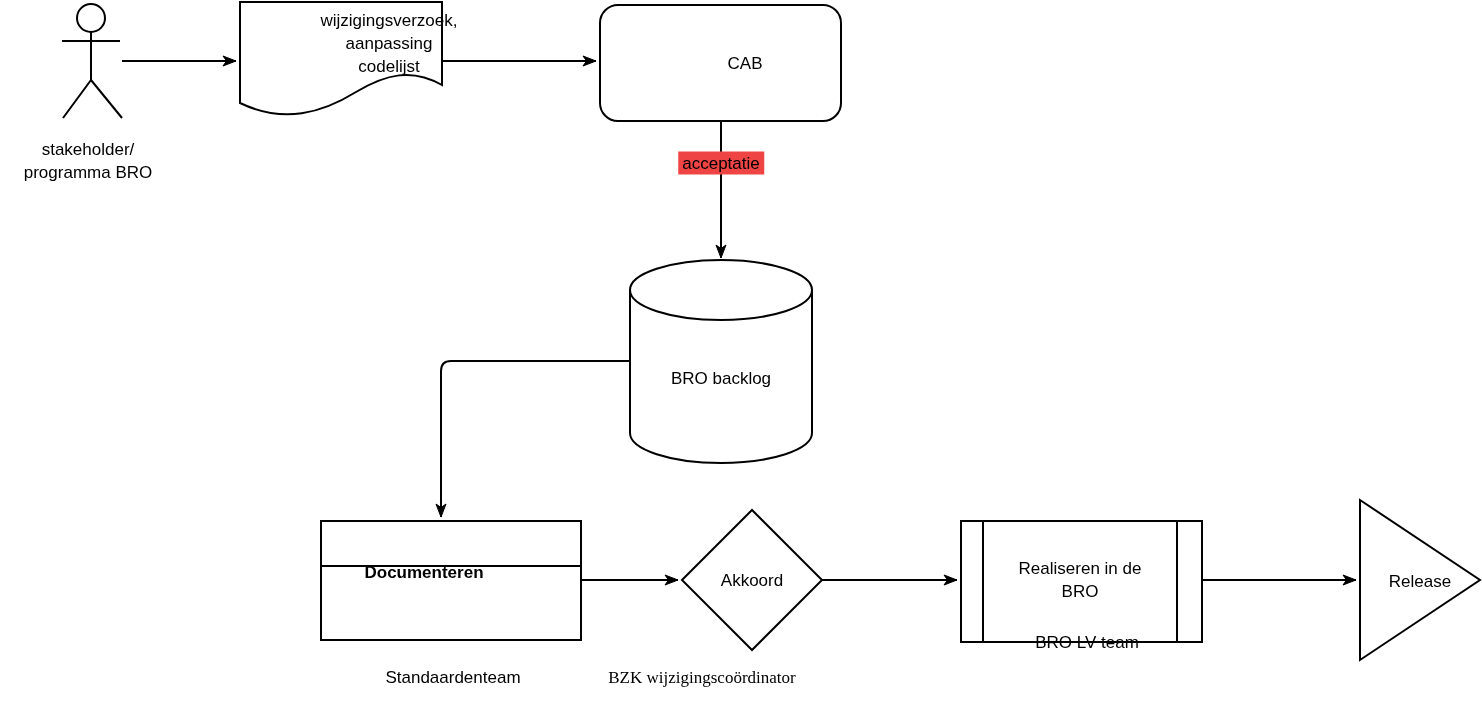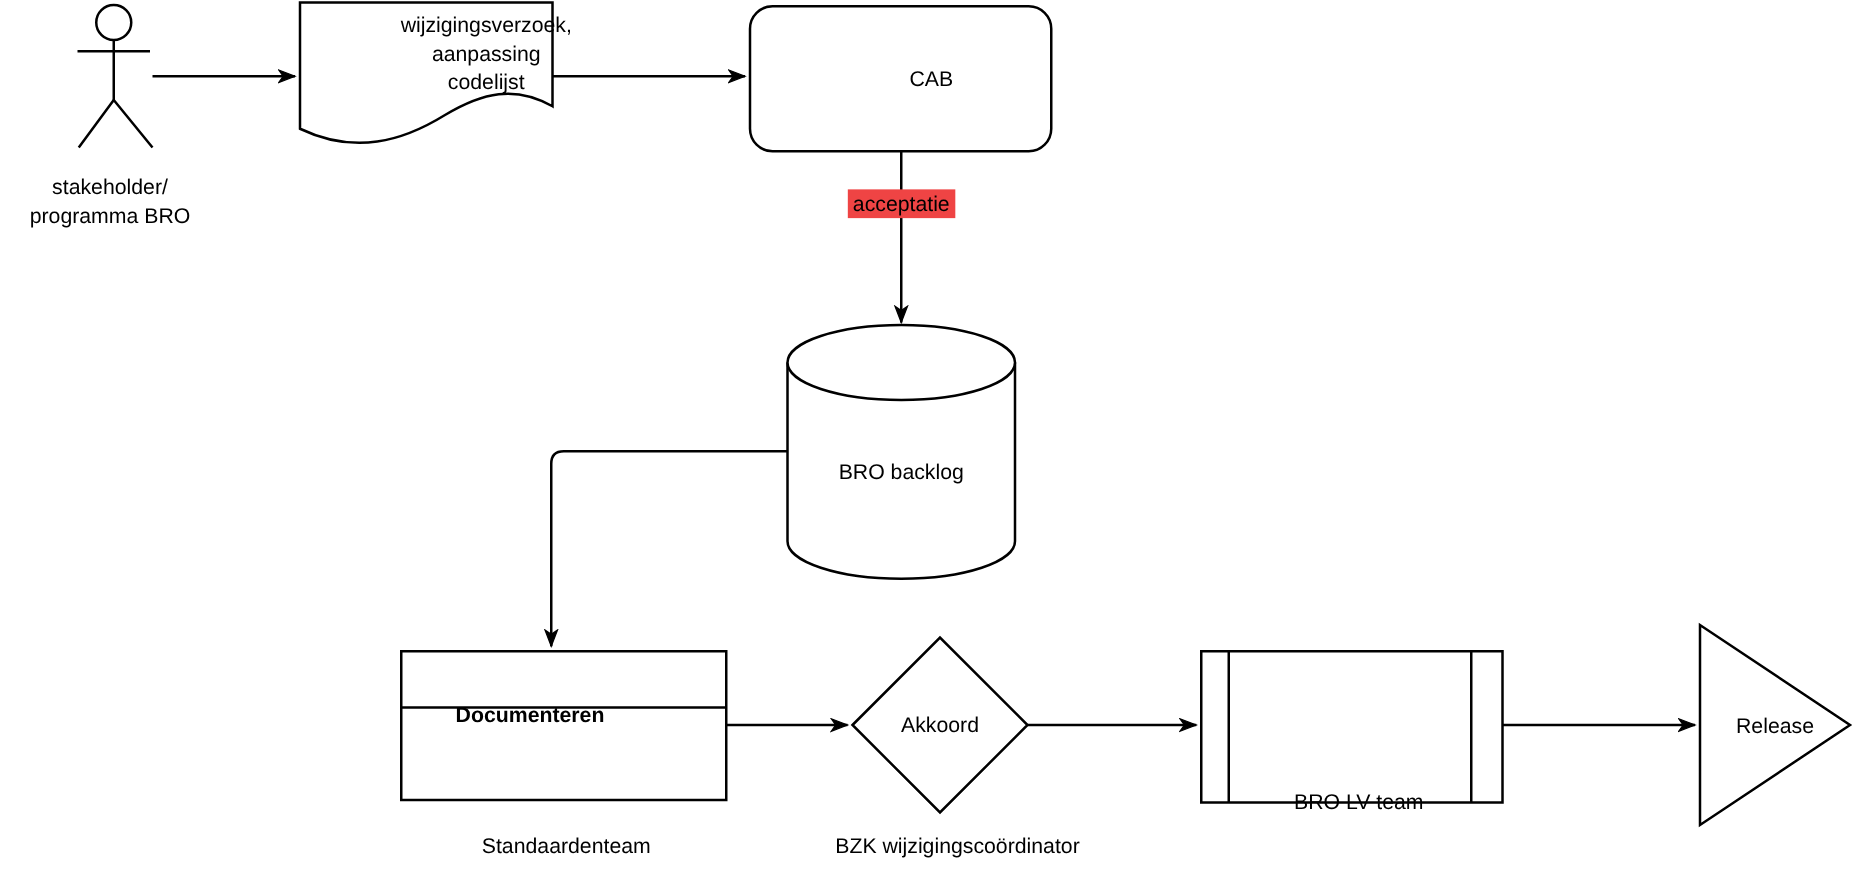--- a/index.html
+++ b/index.html
@@ -82,22 +82,24 @@
   <div class="lbl" style="left:721px; top:63px;margin-left:24px;">CAB</div>
 
   <div class="lbl edge-lbl" style="left:721px; top:163px;">acceptatie</div>
 
   <div class="lbl" style="left:721px; top:378px;">BRO backlog</div>
 
   <div class="lbl bold" style="left:424px; top:544px;margin-top:28px;">Documenteren</div>
 
   <div class="lbl" style="left:752px; top:580px;">Akkoord</div>
 
+  <div class="lbl" style="left:1080px; top:580px;">Realiseren in de
+BRO</div>
 
   <div class="lbl" style="left:1420px; top:581px;">Release</div>
 
   <div class="lbl" style="left:453px; top:677px;">Standaardenteam</div>
 
-  <div class="lbl" style="left:766px; top:677px;">BZK wijzigingscoördinator</div>
+  <div class="lbl" style="left:702px; top:677px;font-family:Liberation Serif, serif;">BZK wijzigingscoördinator</div>
 
   <div class="lbl" style="left:1087px; top:642px;">BRO LV team</div>
 
 </div>
 
 </body></html>

